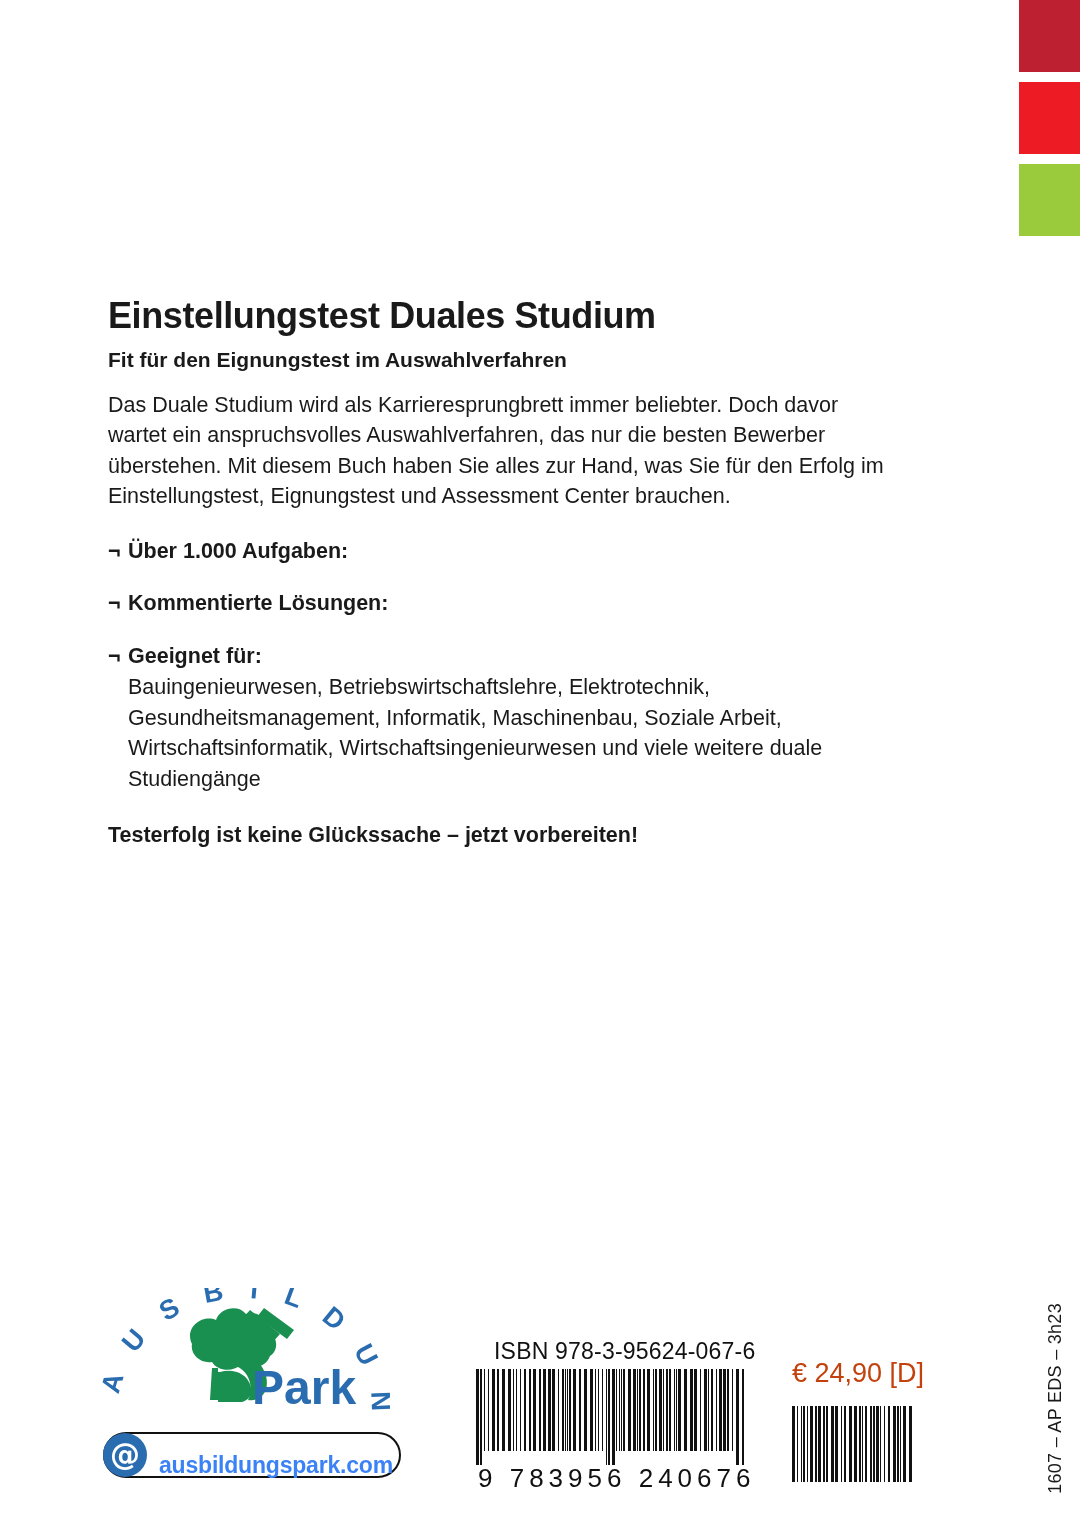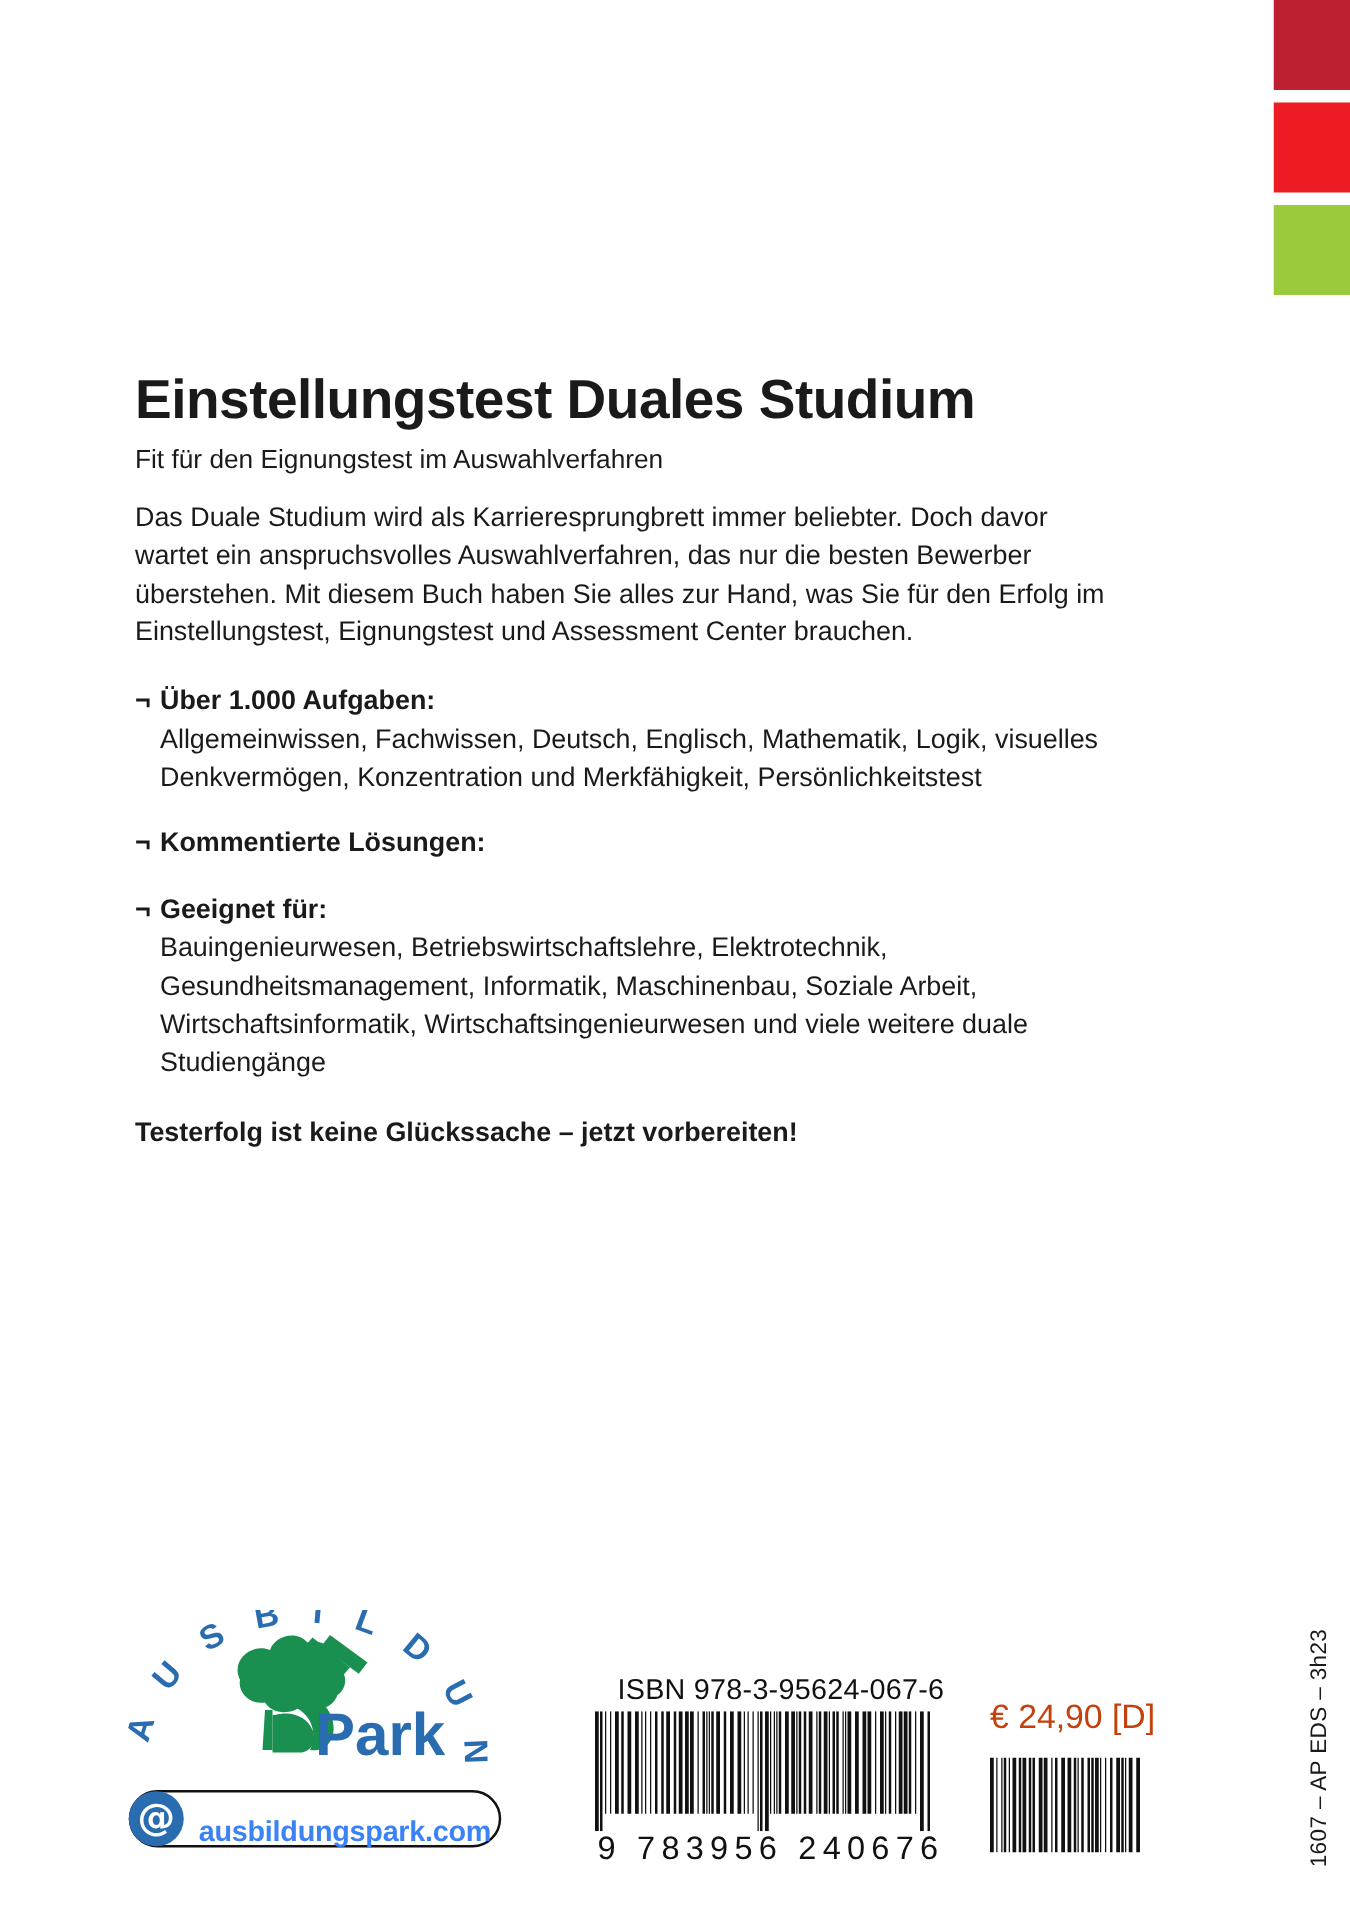--- a/index.html
+++ b/index.html
@@ -36,31 +36,31 @@
 
   
   .content {
     position: absolute;
     left: 108px;
     top: 296px;
     width: 790px;
   }
 
   .book-title {
-    font-size: 44px;
+    font-size: 36px;
     font-weight: bold;
     letter-spacing: -0.4px;
     line-height: 1.1;
     margin: 0 0 12px 0;
     color: #1a1a1a;
   }
 
   .book-subtitle {
     font-size: 21px;
-    font-weight: normal;
+    font-weight: bold;
     line-height: 1.15;
     margin: 0 0 18px 0;
     color: #1a1a1a;
   }
 
   .intro {
     font-size: 21.5px;
     line-height: 1.42;
     margin: 0 0 24px 0;
     color: #1a1a1a;
@@ -219,21 +219,20 @@
 
   <h1 class="book-title">Einstellungstest Duales Studium</h1>
   <h2 class="book-subtitle">Fit für den Eignungstest im Auswahlverfahren</h2>
   <p class="intro">Das Duale Studium wird als Karrieresprungbrett immer beliebter. Doch davor wartet ein anspruchsvolles Auswahlverfahren, das nur die besten Bewerber überstehen. Mit diesem Buch haben Sie alles zur Hand, was Sie für den Erfolg im Einstellungstest, Eignungstest und Assessment Center brauchen.</p>
 
   <div class="bullet-group">
     <div class="bullet-head">
       <span class="bullet-marker">¬</span>
       <span>Über 1.000 Aufgaben:</span>
     </div>
-    <p class="bullet-body">Allgemeinwissen, Fachwissen, Deutsch, Englisch, Mathematik, Logik, visuelles Denkvermögen, Konzentration und Merkfähigkeit, Persönlichkeitstest</p>
   </div>
 
   <div class="bullet-group">
     <div class="bullet-head">
       <span class="bullet-marker">¬</span>
       <span>Kommentierte Lösungen:</span>
     </div>
   </div>
 
   <div class="bullet-group">

